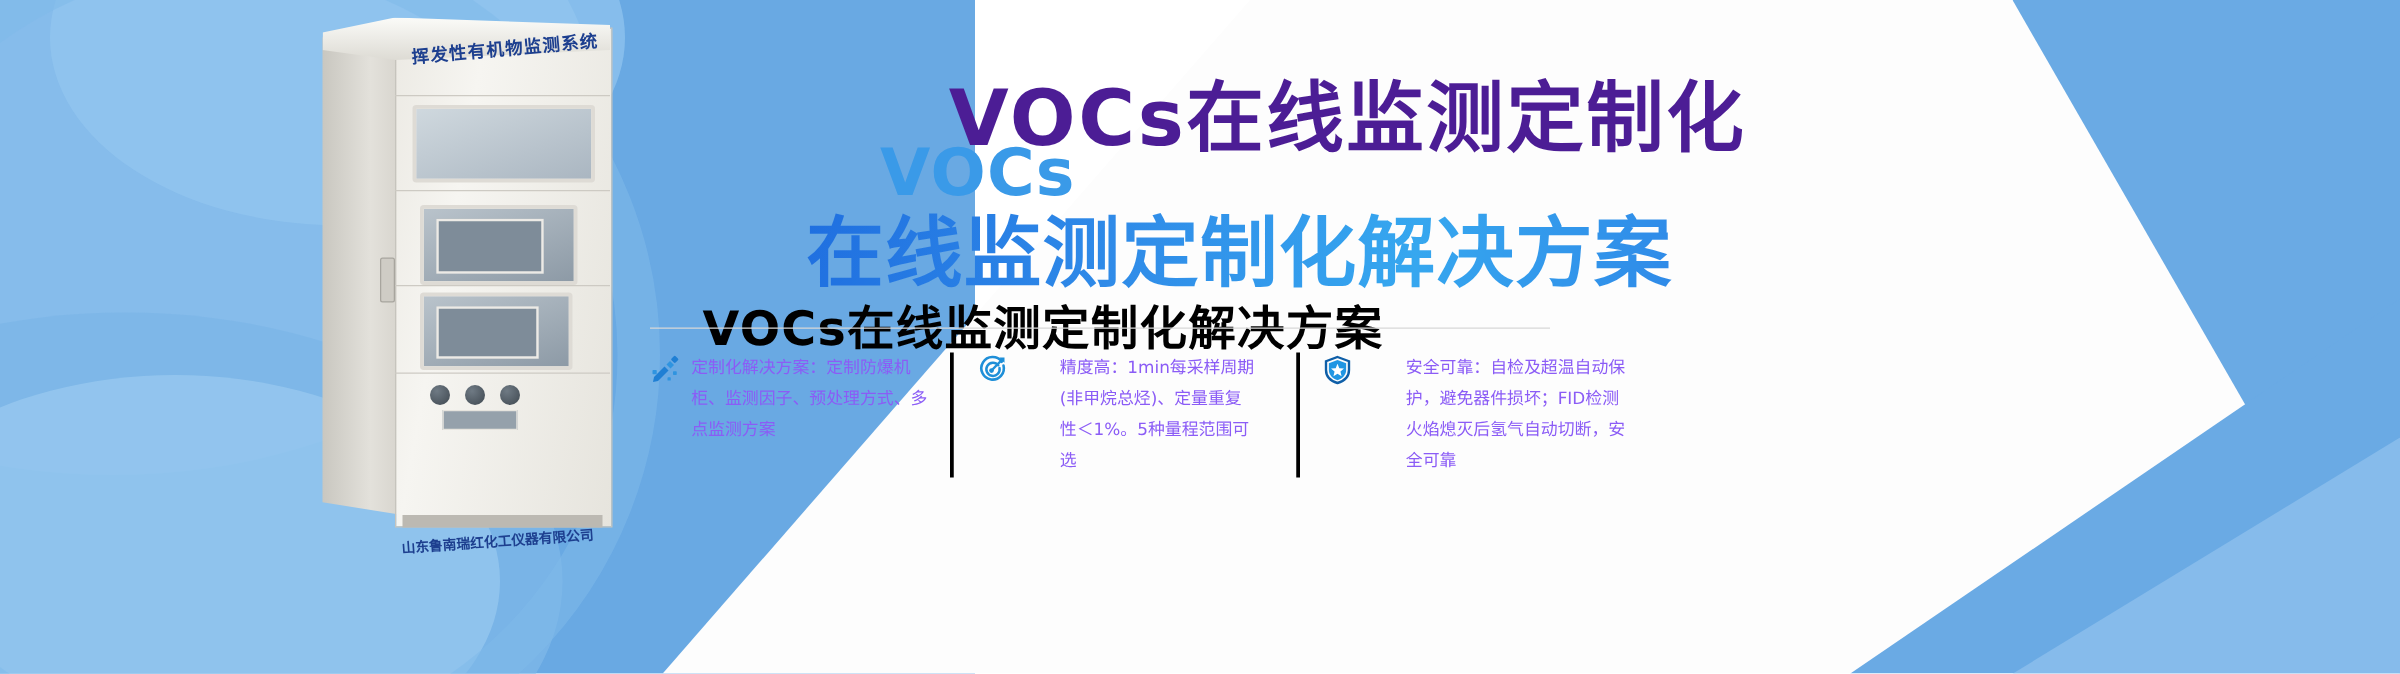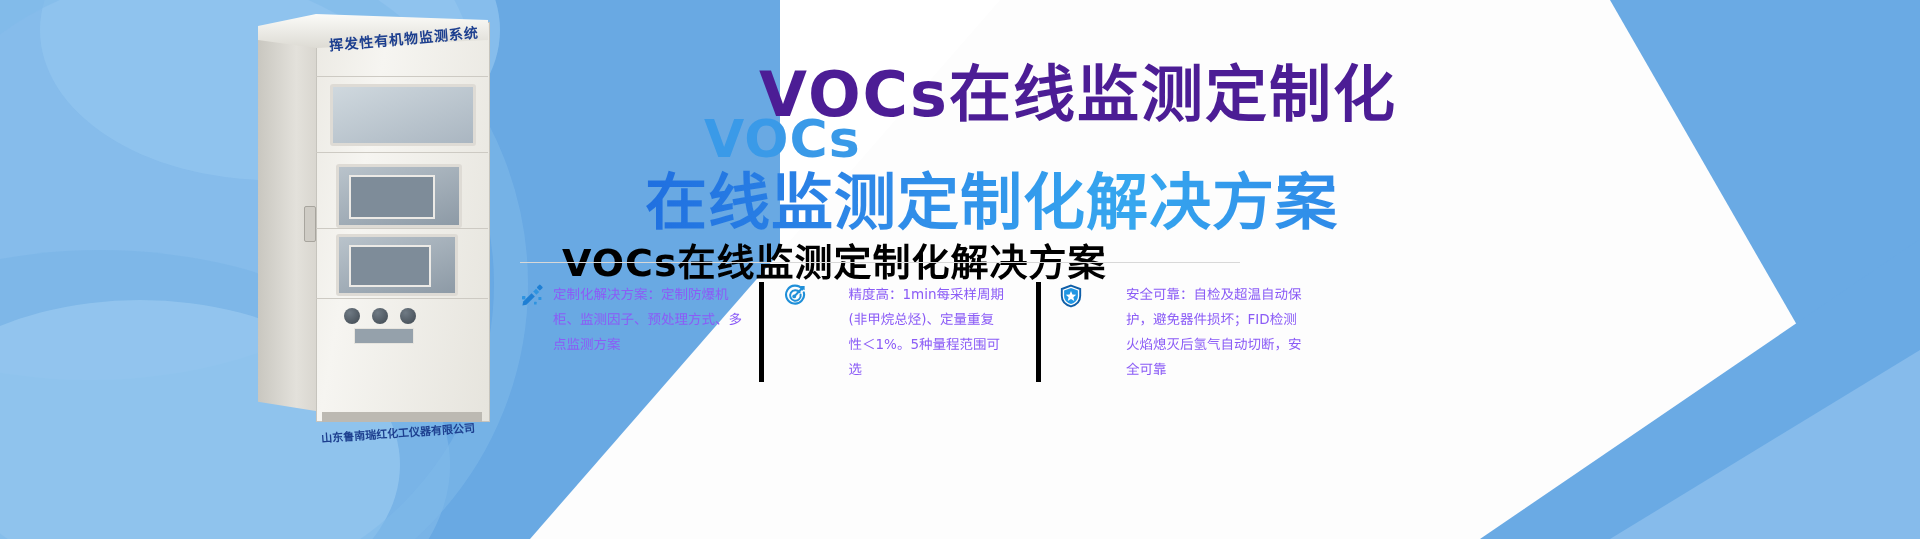--- a/index.html
+++ b/index.html
@@ -131,21 +131,21 @@
   }
 
   
   .features{
     position:absolute;left:520px;top:282px;width:800px;height:100px;
     display:flex;
   }
   .feature{
     position:relative;display:flex;gap:9px;padding:0 16px 0 0;
   }
-  .feature + .feature{border-left:5px solid #000000;padding-left:18px;gap:43px;}
+  .feature + .feature{border-left:3px solid #000000;padding-left:18px;gap:43px;}
   .f1{width:258px;}
   .f2{width:258px;}
   .f3{width:284px;margin-left:16px;}
   .f-icon{flex:0 0 auto;width:24px;height:24px;margin-top:2px;}
   .f-text{
     font-size:13.5px;line-height:1.85;color:#8b5cf6;
     font-family:"DejaVu Sans",sans-serif;
   }
 </style>
 </head>

